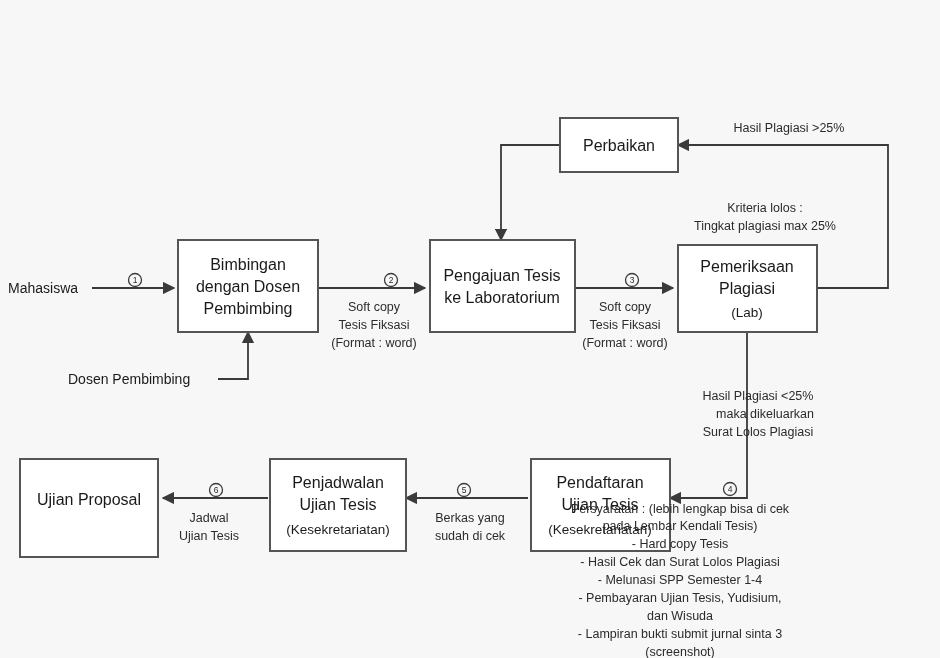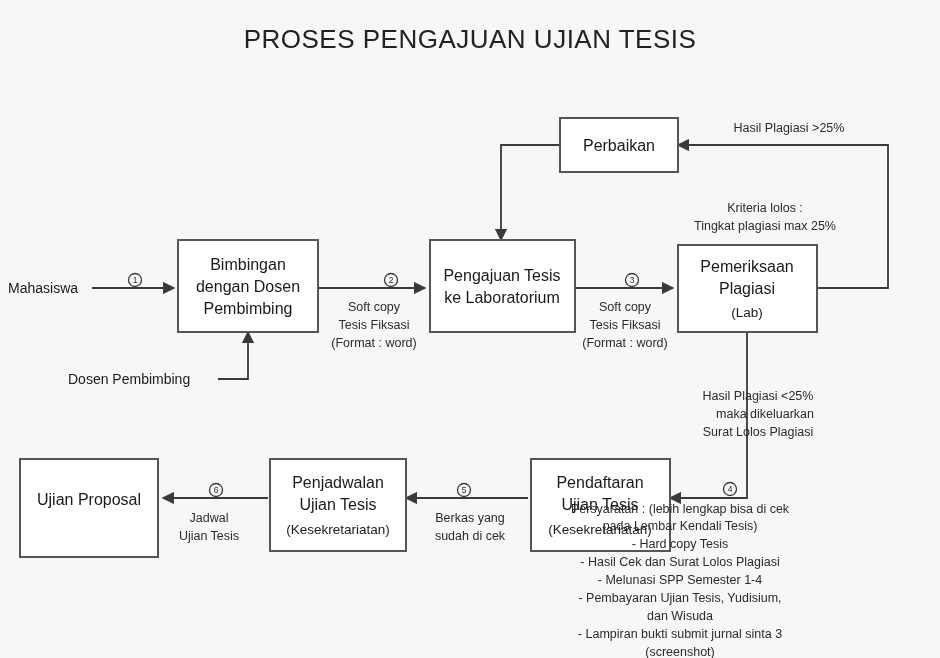--- a/index.html
+++ b/index.html
@@ -77,21 +77,20 @@
     font-size: 8.5px;
     fill: #2b2b2b;
     text-anchor: middle;
   }
 </style>
 </head>
 <body>
 
 <div id="page">
 
-  <div id="title">PROSES PENGAJUAN UJIAN TESIS</div>
 
   <svg id="flow" viewBox="0 0 940 658">
     <defs>
       <marker id="arrow" viewBox="0 0 10 10" refX="9" refY="5" markerWidth="7" markerHeight="7" orient="auto-start-reverse">
         <path d="M 0 0 L 10 5 L 0 10 z" fill="#3a3a3a"></path>
       </marker>
     </defs>
 
     <path class="edge-line" d="M 92 288 L 174 288" marker-end="url(#arrow)"></path>
 

